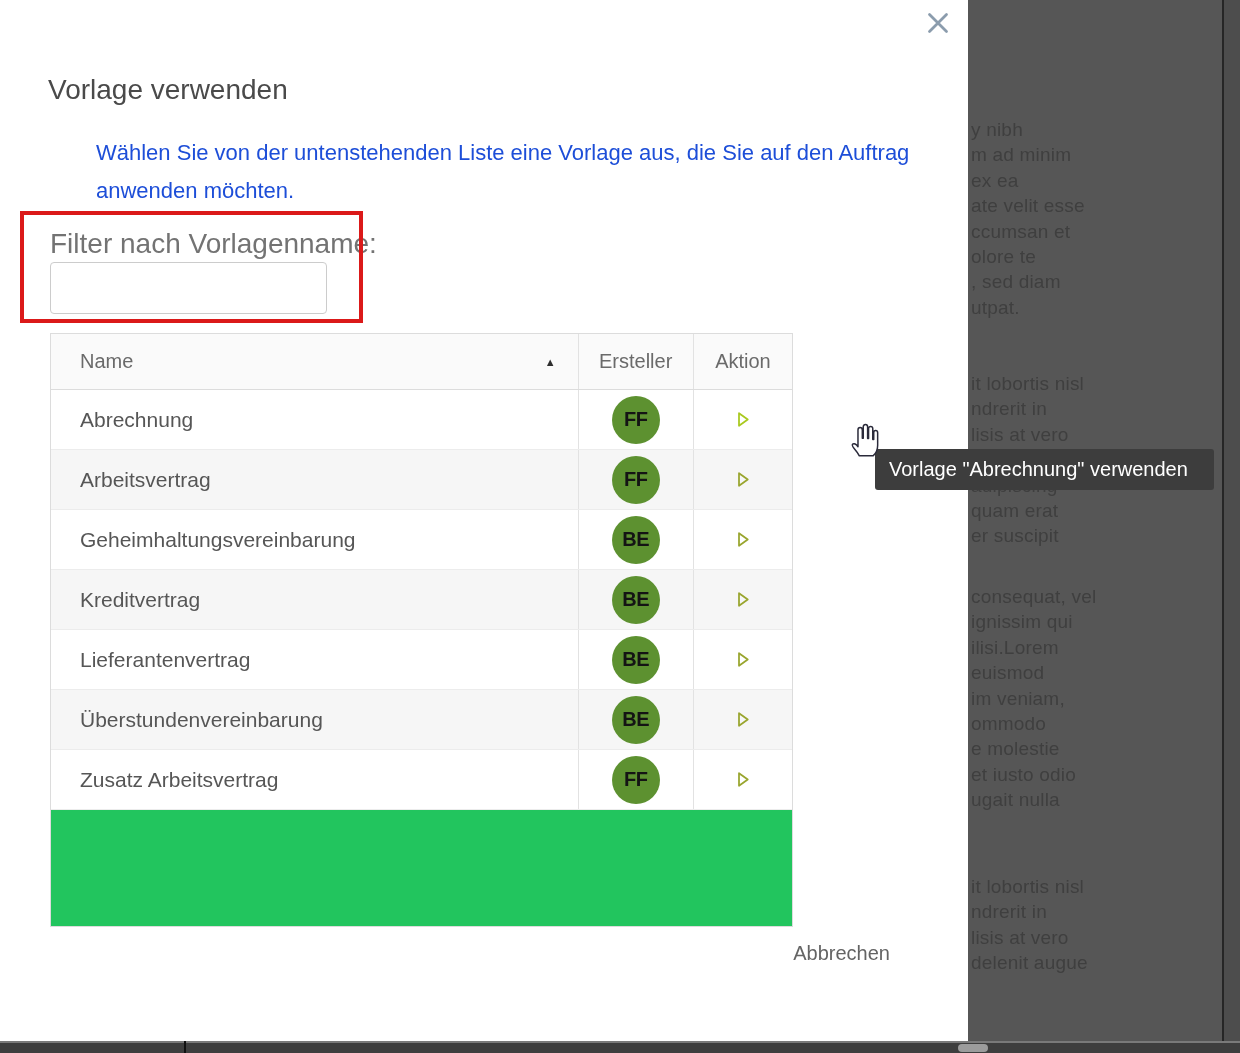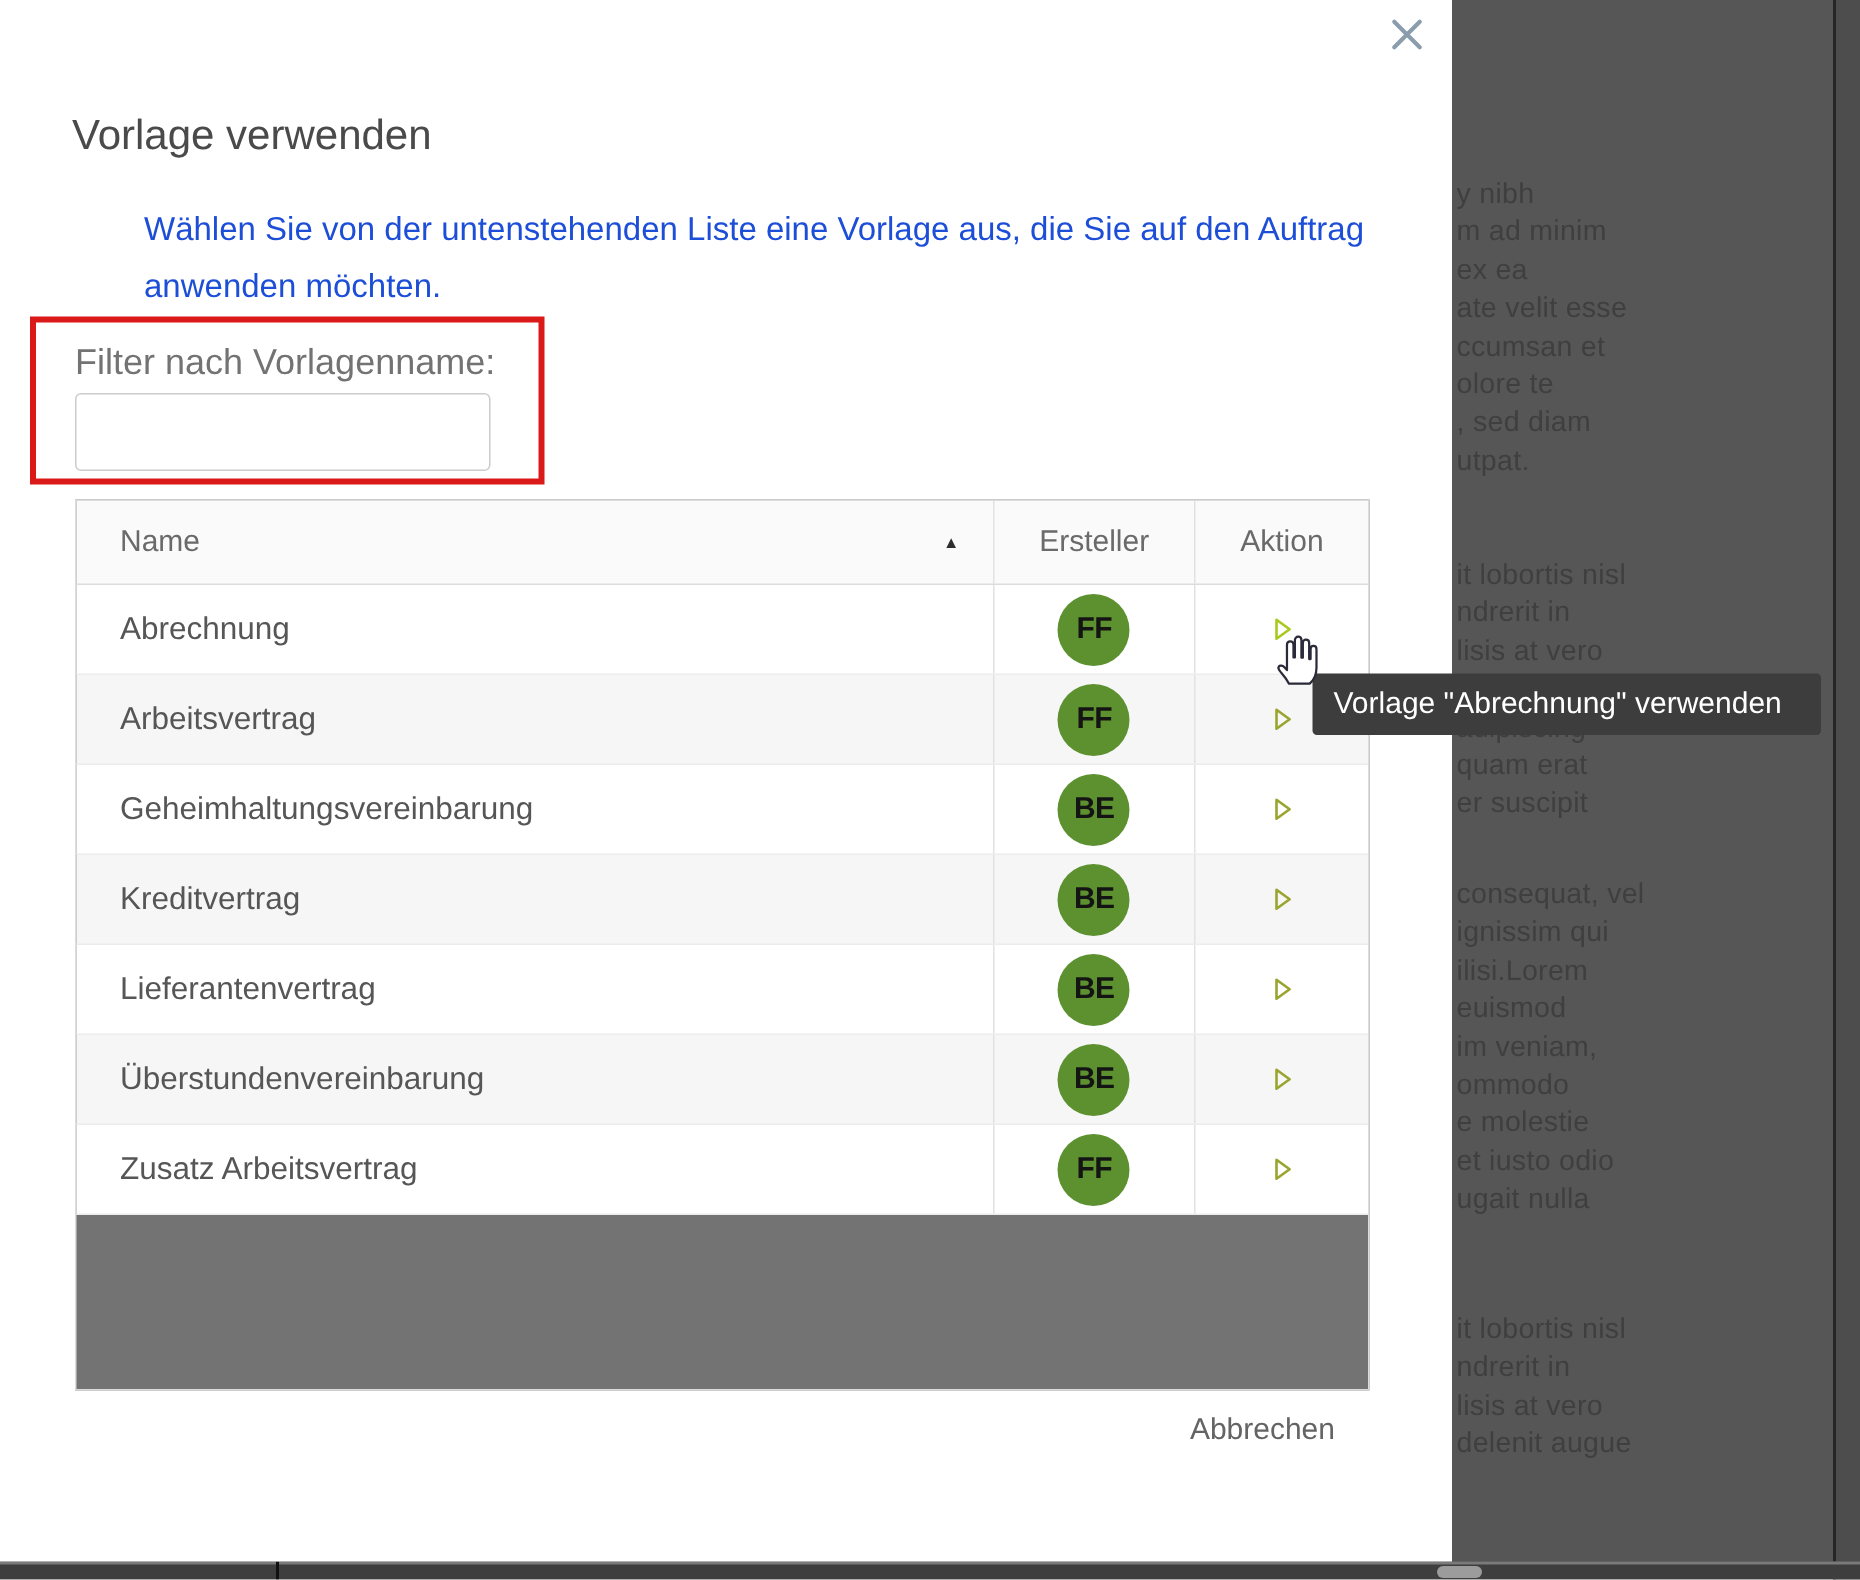--- a/index.html
+++ b/index.html
@@ -27,29 +27,29 @@
     background:#ffffff; z-index:10; }
   .close-btn { position:absolute; left:916px; top:2px; width:44px; height:44px;
     background:none; border:none; cursor:pointer; }
   .modal-title { position:absolute; left:48px; top:74px; font-size:28px;
     font-weight:300; color:#4a4a4a;text-align:right; }
   .modal-desc { position:absolute; left:48px; top:134px; width:816px;
     font-size:22px; line-height:38px; font-weight:300; color:#1d4ed8;margin-left:48px; }
 
   .annotation { position:absolute; left:20px; top:211px; width:343px; height:112px;
     border:4px solid #db1919; z-index:6; pointer-events:none; }
-  .filter-label { position:absolute; left:50px; top:228px; font-size:24px;
+  .filter-label { position:absolute; left:50px; top:228px; font-size:28px;
     font-weight:300; color:#737373; }
   .filter-input { position:absolute; left:50px; top:262px; width:277px; height:52px;
     border:1px solid #cccccc; border-radius:4px; font-size:20px; padding:0 10px;
     color:#444; outline:none; background:#fff; }
 
   
-  .vtable { position:absolute; left:50px; top:333px; width:863px; height:594px;
-    border:1px solid #dcdcdc; background:#737373; }
+  .vtable { position:absolute; left:50px; top:333px; width:743px; height:594px;
+    border:1px solid #dcdcdc; background:#22c55e; }
   .thead { display:flex; height:56px; background:#fafafa; border-bottom:1px solid #dcdcdc;
     color:#6a6a6a; font-size:20px; font-weight:300; }
   .th { display:flex; align-items:center; }
   .th-name { width:613px; border-right:1px solid #e2e2e2; padding-left:29px; position:relative; }
   .th-creator { width:135px; border-right:1px solid #e2e2e2; justify-content:center; }
   .th-action { width:115px; justify-content:center; }
   .sort { position:absolute; right:22px; top:50%; transform:translateY(-50%);
     font-size:11px; color:#2e2e2e; }
   .trow { display:flex; height:60px; border-bottom:1px solid #ececec; background:#fff; }
   .tbody div.trow:nth-of-type(even) { background:#f6f6f6; }

